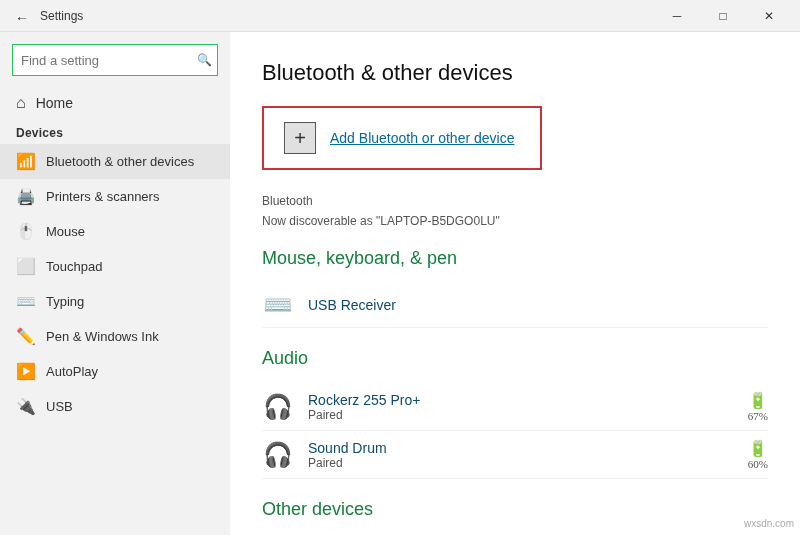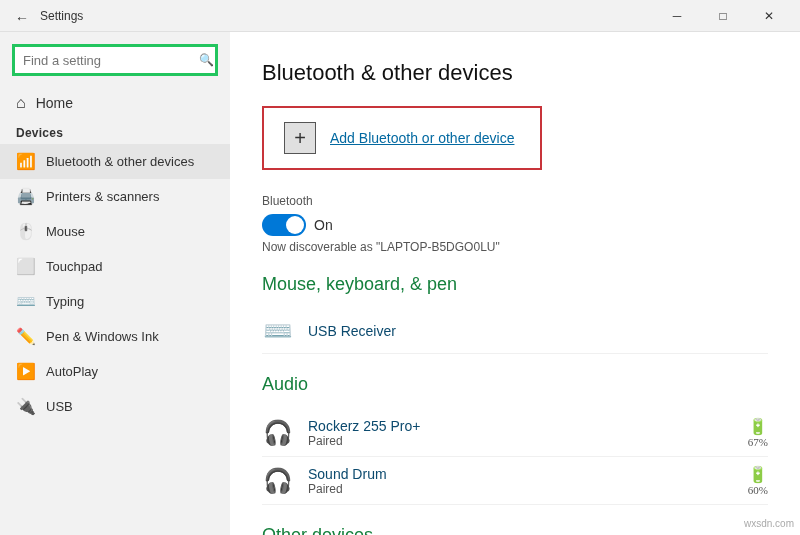--- a/index.html
+++ b/index.html
@@ -56,21 +56,21 @@
       width: 230px;
       background: #f2f2f2;
       flex-shrink: 0;
       overflow-y: auto;
       padding-top: 8px;
     }
     .search-box {
       margin: 4px 12px 12px 12px;
       display: flex;
       align-items: center;
-      border: 3px solid #22c55e;
+      border: 1px solid #22c55e;
       background: #fff;
       height: 32px;
       padding: 0 8px;
     }
     .search-box input {
       border: none; outline: none; background: transparent;
       font-size: 13px; color: #333; flex: 1;
     }
     .search-icon { font-size: 12px; color: #666; }
 
@@ -253,26 +253,20 @@
   <main class="content">
     <h1 class="content-title">Bluetooth &amp; other devices</h1>
 
     <div class="add-device-btn">
       <div class="add-device-plus">+</div>
       <span class="add-device-label">Add Bluetooth or other device</span>
     </div>
 
     <div class="section">
       <div class="section-subtitle">Bluetooth</div>
-      <div class="bluetooth-row">
-        <div class="toggle">
-          <div class="toggle-knob"></div>
-        </div>
-        <span class="toggle-on-label">On</span>
-      </div>
       <div class="discoverable-text">Now discoverable as "LAPTOP-B5DGO0LU"</div>
     </div>
 
     <div id="categories-container">
         <div class="section">
           <div class="device-category-title">Mouse, keyboard, &amp; pen</div>
           <div class="device-row">
             <div class="device-row-left">
               <div class="device-icon">⌨️</div>
               <div class="device-info">

